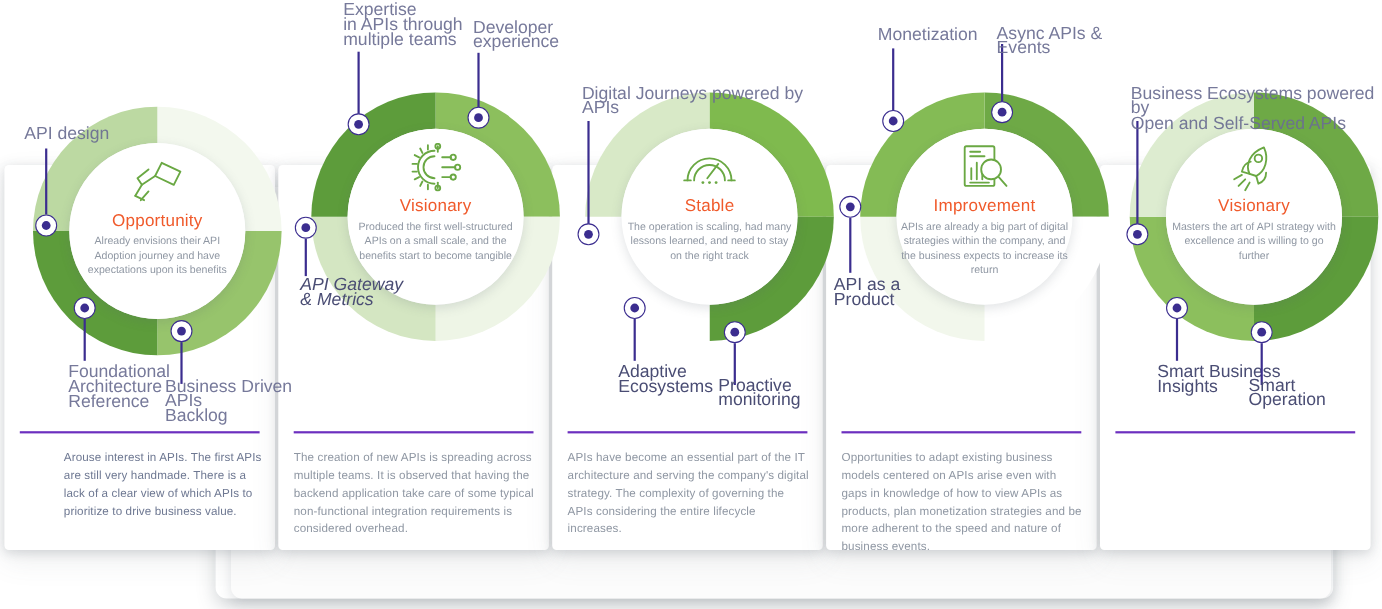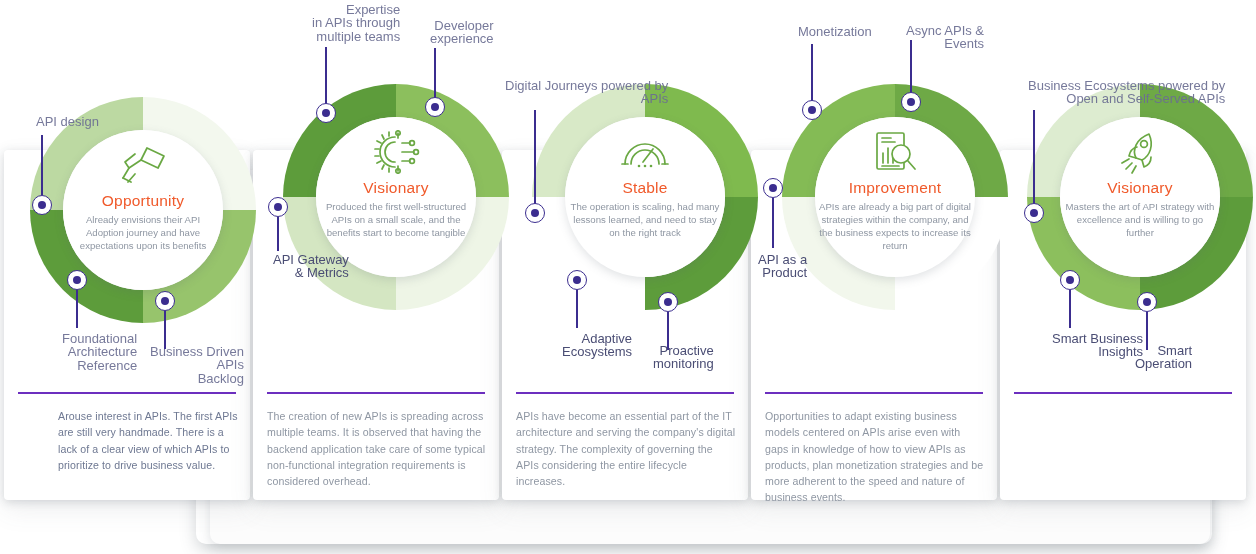--- a/index.html
+++ b/index.html
@@ -113,25 +113,24 @@
     width:8px;height:8px;border-radius:50%;
     background:#3b2d8f;
   }
   .leader{
     position:absolute;
     width:1.6px;
     background:#3b2d8f;
   }
   .cap-label{
     position:absolute;
-    font-size:13px;
+    font-size:16px;
     line-height:13.4px;
     color:#4a4d74;
     white-space:pre-line;
-    text-align:right;
   }
   .cap-label.faded{color:#6b6e92;opacity:.92;}
 
   .svg-layer{position:absolute;left:0;top:0;width:1256px;height:554px;pointer-events:none;}
 </style>
 </head>
 <body>
 
 <div id="stage">
 
@@ -299,21 +298,21 @@
           <path d="M16 33 l-6 6 M13 29 l-7 4 M20 36 l-4 7"></path>
         </svg>
       </div>
       <div class="node-title">Visionary</div>
       <div class="node-desc">Masters the art of API strategy with excellence and is willing to go further</div>
     </div>
   </div>
 
   <div class="leader" style="left:41px;top:135px;height:60px;"></div>
   <div class="pin" style="left:32px;top:195px;"></div>
-  <div class="cap-label faded" style="left:36px;top:115px;">API design</div>
+  <div class="cap-label faded" style="left:22px;top:115px;">API design</div>
 
   <div class="leader" style="left:76px;top:290px;height:38px;"></div>
   <div class="pin" style="left:67px;top:270px;"></div>
   <div class="cap-label faded" style="left:62px;top:332px;">Foundational
 Architecture
 Reference</div>
 
   <div class="leader" style="left:164px;top:311px;height:38px;"></div>
   <div class="pin" style="left:155px;top:291px;"></div>
   <div class="cap-label faded" style="left:150px;top:345px;">Business Driven
@@ -326,26 +325,26 @@
 in APIs through
 multiple teams</div>
 
   <div class="leader" style="left:434px;top:48px;height:52px;"></div>
   <div class="pin" style="left:425px;top:97px;"></div>
   <div class="cap-label faded" style="left:430px;top:19px;">Developer
 experience</div>
 
   <div class="leader" style="left:277px;top:217px;height:34px;"></div>
   <div class="pin" style="left:268px;top:197px;"></div>
-  <div class="cap-label" style="left:273px;top:253px;">API Gateway
+  <div class="cap-label" style="left:273px;top:253px;font-style:italic;">API Gateway
 &amp; Metrics</div>
 
   <div class="leader" style="left:534px;top:110px;height:95px;"></div>
   <div class="pin" style="left:525px;top:203px;"></div>
-  <div class="cap-label faded" style="left:505px;top:79px;">Digital Journeys powered by
+  <div class="cap-label faded" style="left:529px;top:79px;">Digital Journeys powered by
 APIs</div>
 
   <div class="leader" style="left:576px;top:290px;height:38px;"></div>
   <div class="pin" style="left:567px;top:270px;"></div>
   <div class="cap-label" style="left:562px;top:332px;">Adaptive
 Ecosystems</div>
 
   <div class="leader" style="left:667px;top:312px;height:38px;"></div>
   <div class="pin" style="left:658px;top:292px;"></div>
   <div class="cap-label" style="left:653px;top:344px;">Proactive

